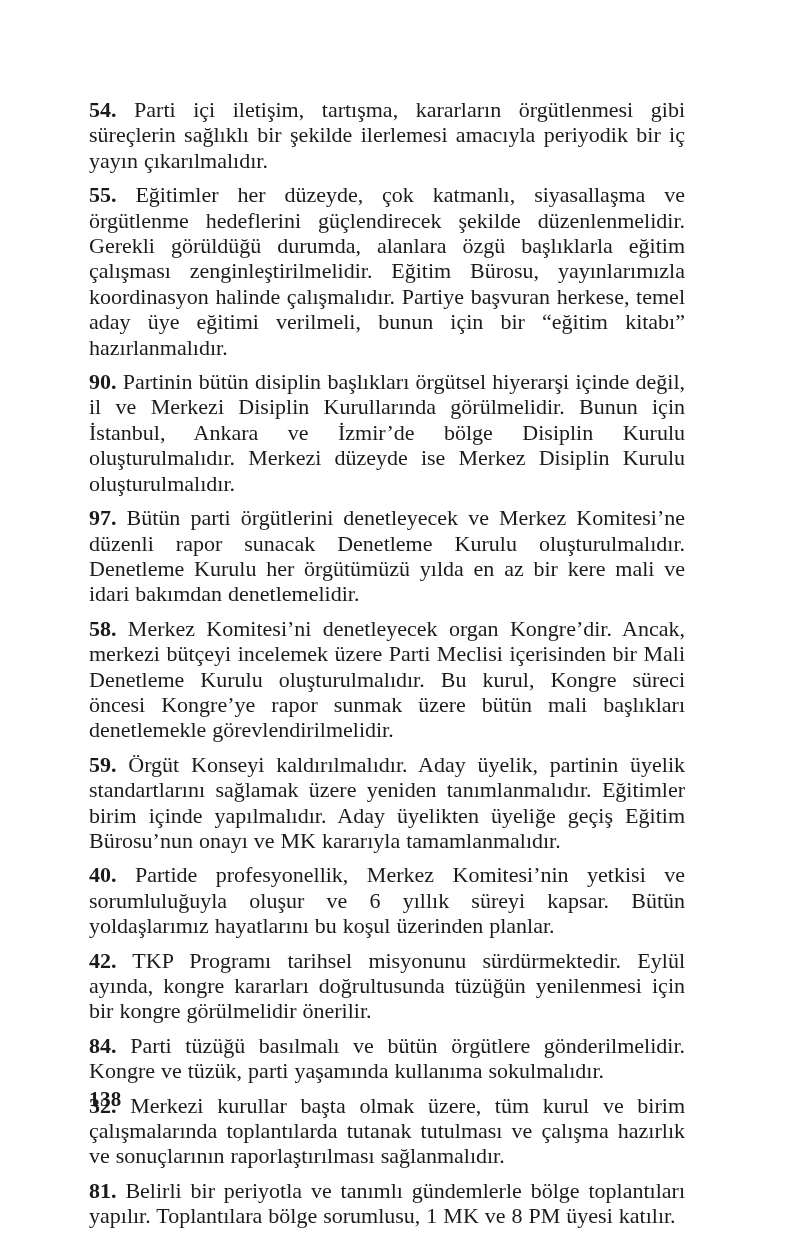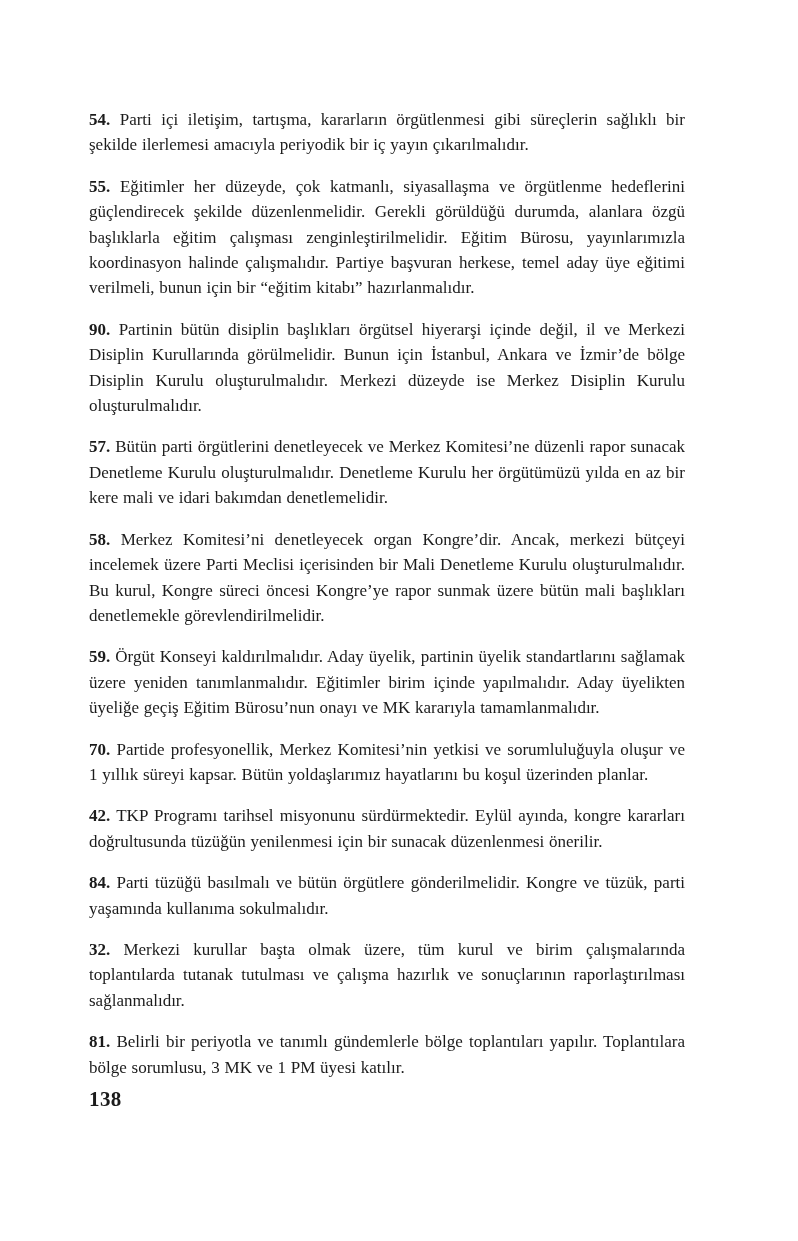--- a/index.html
+++ b/index.html
@@ -14,22 +14,22 @@
     color: #1b1b1b;
   }
   
   .text-block {
     position: absolute;
     left: 89px;
     top: 91px;
     width: 596px;
   }
   .para {
-    margin: 16px 0 9px 0;
-    font-size: 17px;
+    margin: 6px 0 9px 0;
+    font-size: 22px;
     line-height: 25.4px;
     text-align: justify;
     hyphens: auto;
     -webkit-hyphens: auto;
     word-spacing: 0.5px;
   }
   .para:last-child { margin-bottom: 0; }
   .para-num { font-weight: bold; }
   
   .page-number {
@@ -44,30 +44,30 @@
 </head>
 <body>
 
 <div class="text-block">
   <p class="para"><span class="para-num">54.</span> <span>Parti içi iletişim, tartışma, kararların örgütlenmesi gibi süreçlerin sağlıklı bir şekilde ilerlemesi amacıyla periyodik bir iç yayın çıkarılmalıdır.</span></p>
 
   <p class="para"><span class="para-num">55.</span> <span>Eğitimler her düzeyde, çok katmanlı, siyasallaşma ve örgütlenme hedeflerini güçlendirecek şekilde düzenlenmelidir. Gerekli görüldüğü durumda, alanlara özgü başlıklarla eğitim çalışması zenginleştirilmelidir. Eğitim Bürosu, yayınlarımızla koordinasyon halinde çalışmalıdır. Partiye başvuran herkese, temel aday üye eğitimi verilmeli, bunun için bir “eğitim kitabı” hazırlanmalıdır.</span></p>
 
   <p class="para"><span class="para-num">90.</span> <span>Partinin bütün disiplin başlıkları örgütsel hiyerarşi içinde değil, il ve Merkezi Disiplin Kurullarında görülmelidir. Bunun için İstanbul, Ankara ve İzmir’de bölge Disiplin Kurulu oluşturulmalıdır. Merkezi düzeyde ise Merkez Disiplin Kurulu oluşturulmalıdır.</span></p>
 
-  <p class="para"><span class="para-num">57.</span> <span>Bütün parti örgütlerini denetleyecek ve Merkez Komitesi’ne düzenli rapor sunacak Denetleme Kurulu oluşturulmalıdır. Denetleme Kurulu her örgütümüzü yılda en az bir kere mali ve idari bakımdan denetlemelidir.</span></p>
+  <p class="para"><span class="para-num">97.</span> <span>Bütün parti örgütlerini denetleyecek ve Merkez Komitesi’ne düzenli rapor sunacak Denetleme Kurulu oluşturulmalıdır. Denetleme Kurulu her örgütümüzü yılda en az bir kere mali ve idari bakımdan denetlemelidir.</span></p>
 
   <p class="para"><span class="para-num">58.</span> <span>Merkez Komitesi’ni denetleyecek organ Kongre’dir. Ancak, merkezi bütçeyi incelemek üzere Parti Meclisi içerisinden bir Mali Denetleme Kurulu oluşturulmalıdır. Bu kurul, Kongre süreci öncesi Kongre’ye rapor sunmak üzere bütün mali başlıkları denetlemekle görevlendirilmelidir.</span></p>
 
   <p class="para"><span class="para-num">59.</span> <span>Örgüt Konseyi kaldırılmalıdır. Aday üyelik, partinin üyelik standartlarını sağlamak üzere yeniden tanımlanmalıdır. Eğitimler birim içinde yapılmalıdır. Aday üyelikten üyeliğe geçiş Eğitim Bürosu’nun onayı ve MK kararıyla tamamlanmalıdır.</span></p>
 
-  <p class="para"><span class="para-num">70.</span> <span>Partide profesyonellik, Merkez Komitesi’nin yetkisi ve sorumluluğuyla oluşur ve 1 yıllık süreyi kapsar. Bütün yoldaşlarımız hayatlarını bu koşul üzerinden planlar.</span></p>
+  <p class="para"><span class="para-num">40.</span> <span>Partide profesyonellik, Merkez Komitesi’nin yetkisi ve sorumluluğuyla oluşur ve 6 yıllık süreyi kapsar. Bütün yoldaşlarımız hayatlarını bu koşul üzerinden planlar.</span></p>
 
-  <p class="para"><span class="para-num">42.</span> <span>TKP Programı tarihsel misyonunu sürdürmektedir. Eylül ayında, kongre kararları doğrultusunda tüzüğün yenilenmesi için bir sunacak düzenlenmesi önerilir.</span></p>
+  <p class="para"><span class="para-num">42.</span> <span>TKP Programı tarihsel misyonunu sürdürmektedir. Eylül ayında, kongre kararları doğrultusunda tüzüğün yenilenmesi için bir kongre görülmelidir önerilir.</span></p>
 
   <p class="para"><span class="para-num">84.</span> <span>Parti tüzüğü basılmalı ve bütün örgütlere gönderilmelidir. Kongre ve tüzük, parti yaşamında kullanıma sokulmalıdır.</span></p>
 
   <p class="para"><span class="para-num">32.</span> <span>Merkezi kurullar başta olmak üzere, tüm kurul ve birim çalışmalarında toplantılarda tutanak tutulması ve çalışma hazırlık ve sonuçlarının raporlaştırılması sağlanmalıdır.</span></p>
 
-  <p class="para"><span class="para-num">81.</span> <span>Belirli bir periyotla ve tanımlı gündemlerle bölge toplantıları yapılır. Toplantılara bölge sorumlusu, 3 MK ve 1 PM üyesi katılır.</span></p>
+  <p class="para"><span class="para-num">81.</span> <span>Belirli bir periyotla ve tanımlı gündemlerle bölge toplantıları yapılır. Toplantılara bölge sorumlusu, 1 MK ve 8 PM üyesi katılır.</span></p>
 </div>
 
 <div class="page-number">138</div>
 
 </body></html>

